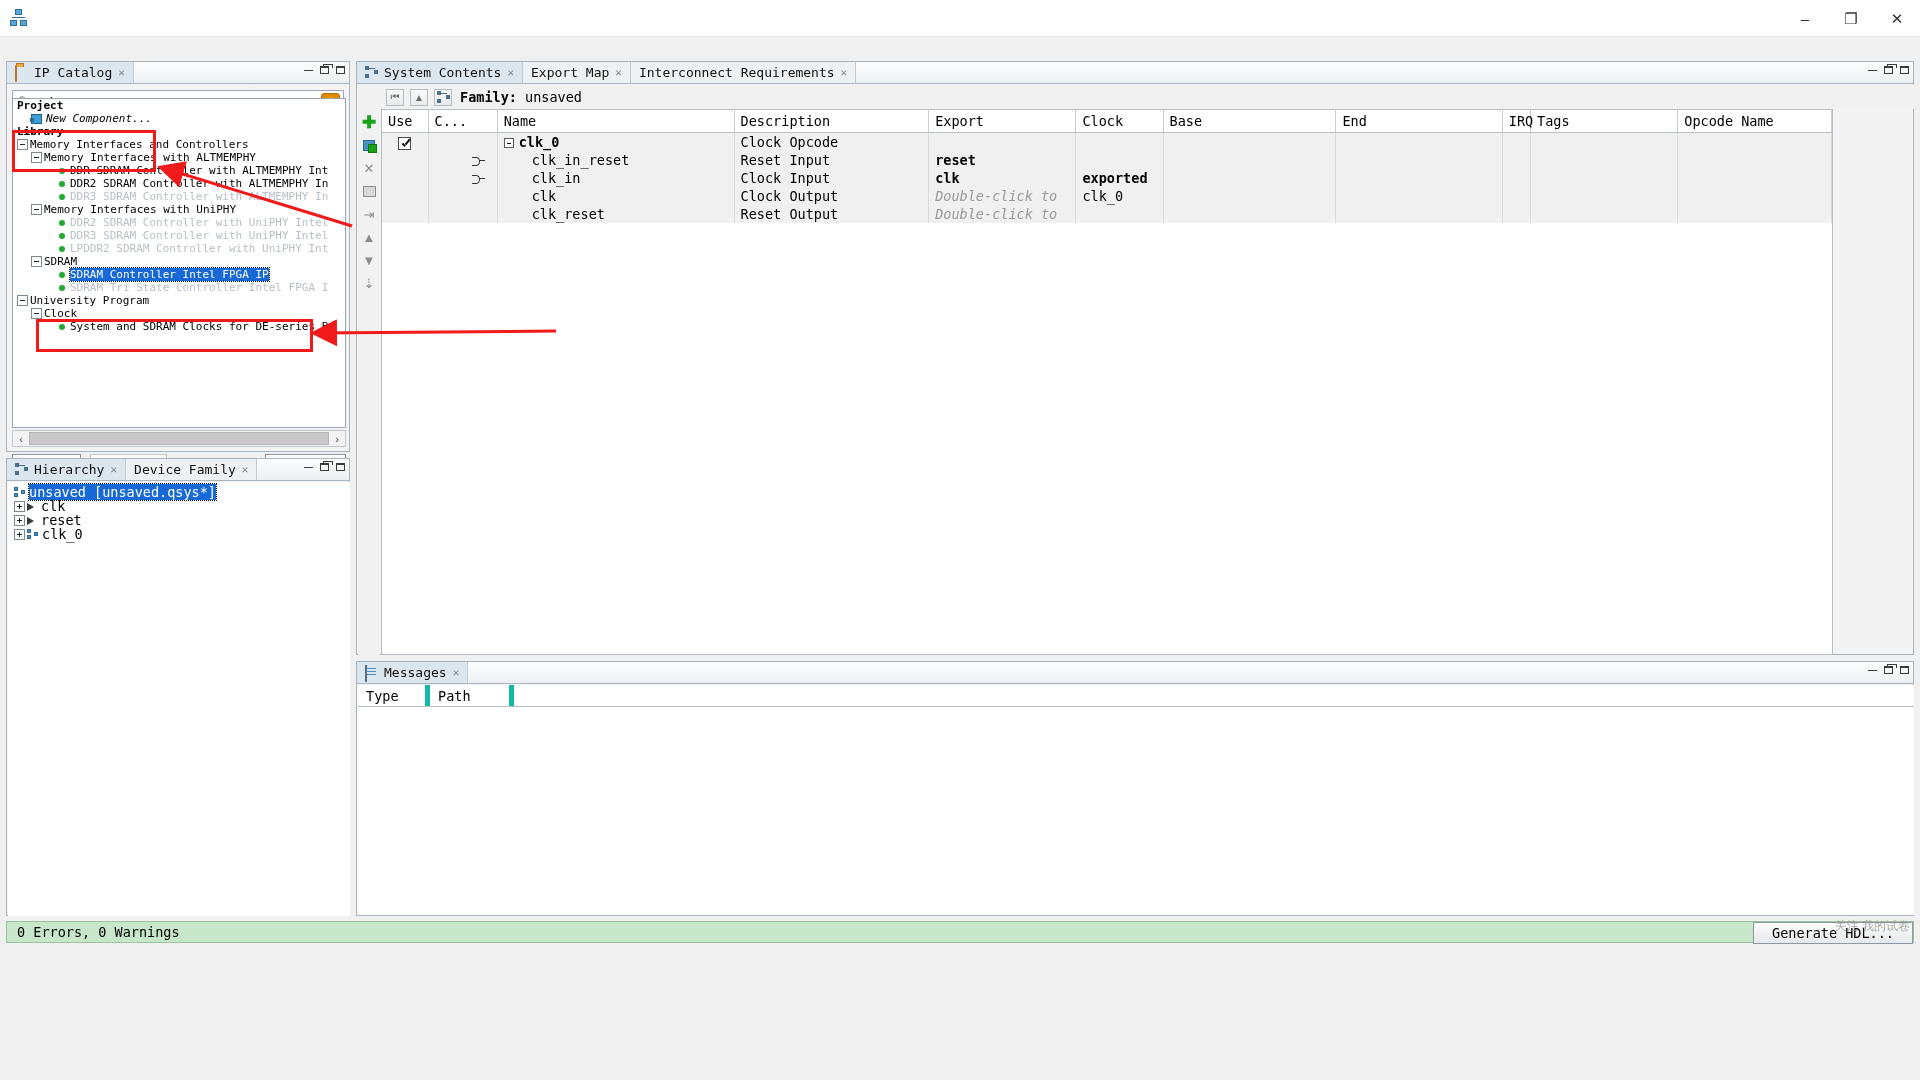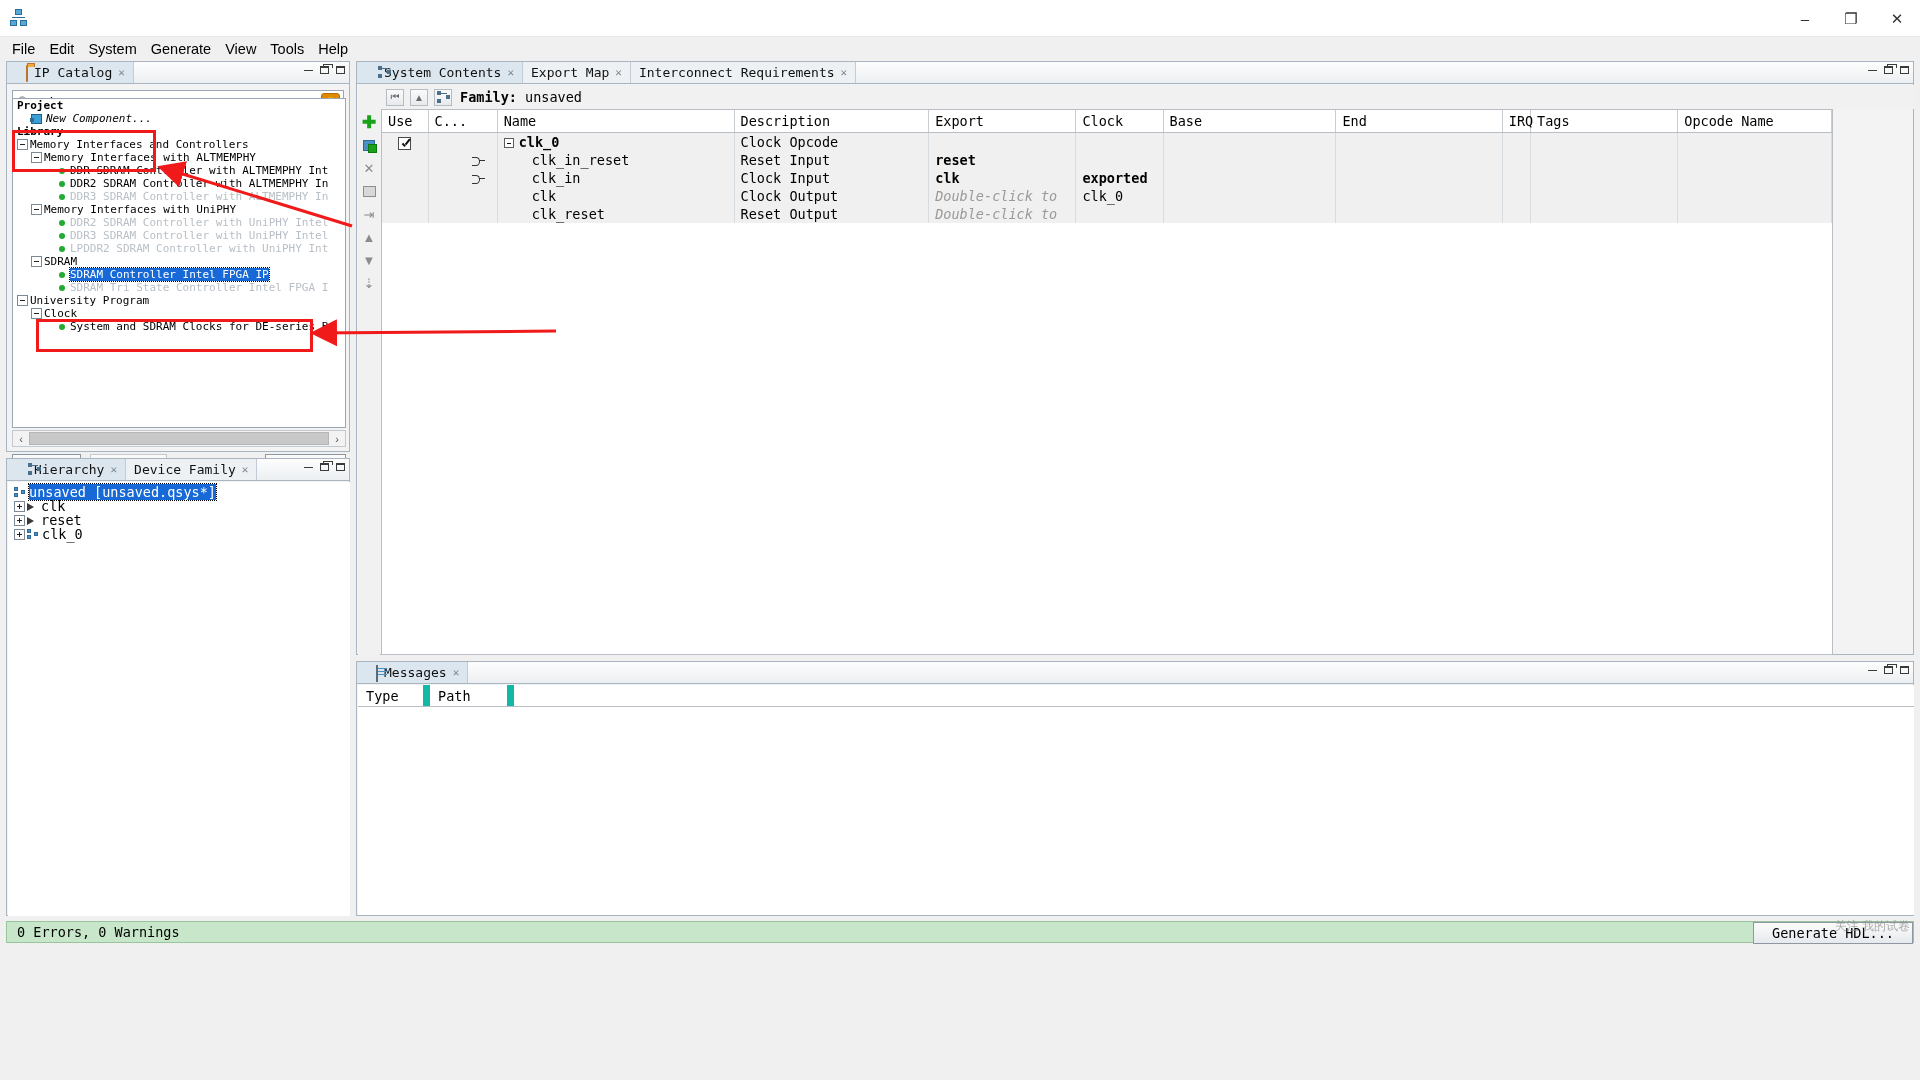--- a/index.html
+++ b/index.html
@@ -53,21 +53,20 @@
   
   .panel {
     position: absolute;
     background: #f3f3f3;
     border: 1px solid #a9b6c2;
   }
   .panel-tabbar {
     height: 22px; background: linear-gradient(#fdfdfd,#eceff2);
     display: flex; align-items: stretch; position: relative;
     border-bottom: 1px solid #a9b6c2;
-    text-align: right;
   }
   .ptab {
     display: flex; align-items: center; padding: 0 8px; font-size: 13px;
     font-family: "DejaVu Sans Mono", monospace;
     border-right: 1px solid #c3ccd4; background: #eef1f4; color: #111;
     gap: 6px;
   }
   .ptab.active { background: #dce6ef; }
   .ptab .closeglyph { color: #7b8894; font-size: 11px; }
   .ptab-icon { width: 13px; height: 13px; position: relative; display:inline-block;}
@@ -209,21 +208,21 @@
   .funnel{width:0;height:0;border-left:7px solid transparent;border-right:7px solid transparent;border-top:9px solid #f2c200;}
   .funnel.grey{border-top-color:#bbb;}
 
   
   #messages { left: 356px; top: 600px; width: 1558px; height: 255px; }
   .msg-table-head {
     position:absolute; left:1px; top:23px; width:1556px; height:22px; background:#fff;
     display:flex; font-family:"DejaVu Sans Mono", monospace; font-size:13.5px;
     border-bottom:1px solid #b8bec4;
   }
-  .msg-th { padding:3px 8px; border-right:7px solid #14b8a6; }
+  .msg-th { padding:3px 8px; border-right:5px solid #14b8a6; }
   .msg-body{position:absolute;left:1px;top:45px;width:1556px;height:208px;background:#fff;}
 
   
   .statusbar {
     position:absolute; left:6px; top:860px; width:1908px; height:22px;
     background:#c8e6c9; border:1px solid #9ac49b; display:flex; align-items:center;
     font-family:"DejaVu Sans Mono", monospace; font-size:13.5px; padding-left:10px;
   }
   .genbtn {
     position:absolute; right:0px; top:0px; height:22px; min-width:160px;
@@ -249,29 +248,20 @@
         <i class="n2"></i>
         <i class="n3"></i>
     </span>
     <div class="win-buttons">
       <div class="win-btn">–</div>
       <div class="win-btn">❐</div>
       <div class="win-btn close">✕</div>
     </div>
   </div>
 
-  <div class="menubar">
-    <div class="menu-item">File</div>
-    <div class="menu-item">Edit</div>
-    <div class="menu-item">System</div>
-    <div class="menu-item">Generate</div>
-    <div class="menu-item">View</div>
-    <div class="menu-item">Tools</div>
-    <div class="menu-item">Help</div>
-  </div>
 
   <div class="workspace">
 
     <div class="panel" id="ipcatalog">
       <div class="panel-tabbar">
         <div class="ptab active">
           <span class="ptab-icon"><span class="folder-icon"></span></span>
           <span>IP Catalog</span>
           <span class="closeglyph">✕</span>
         </div>

